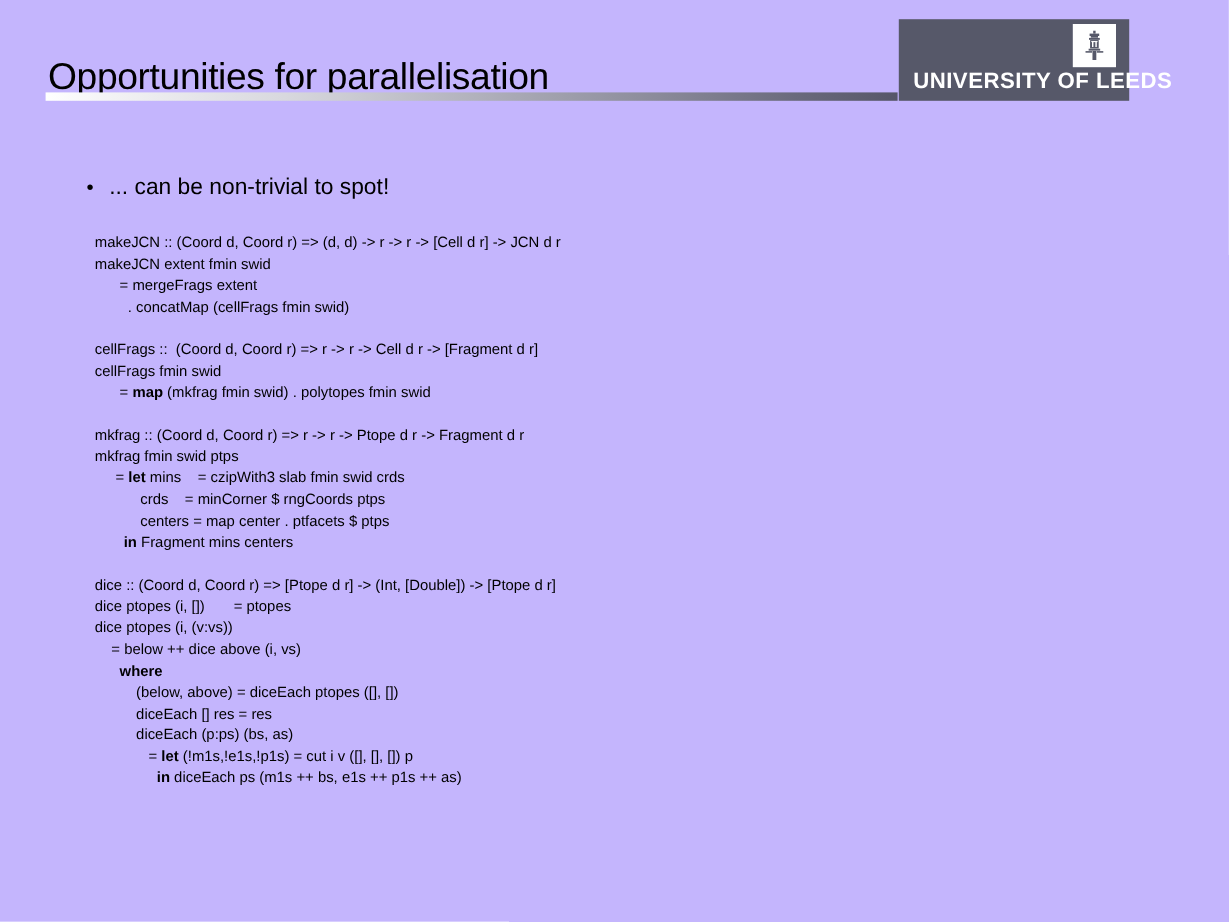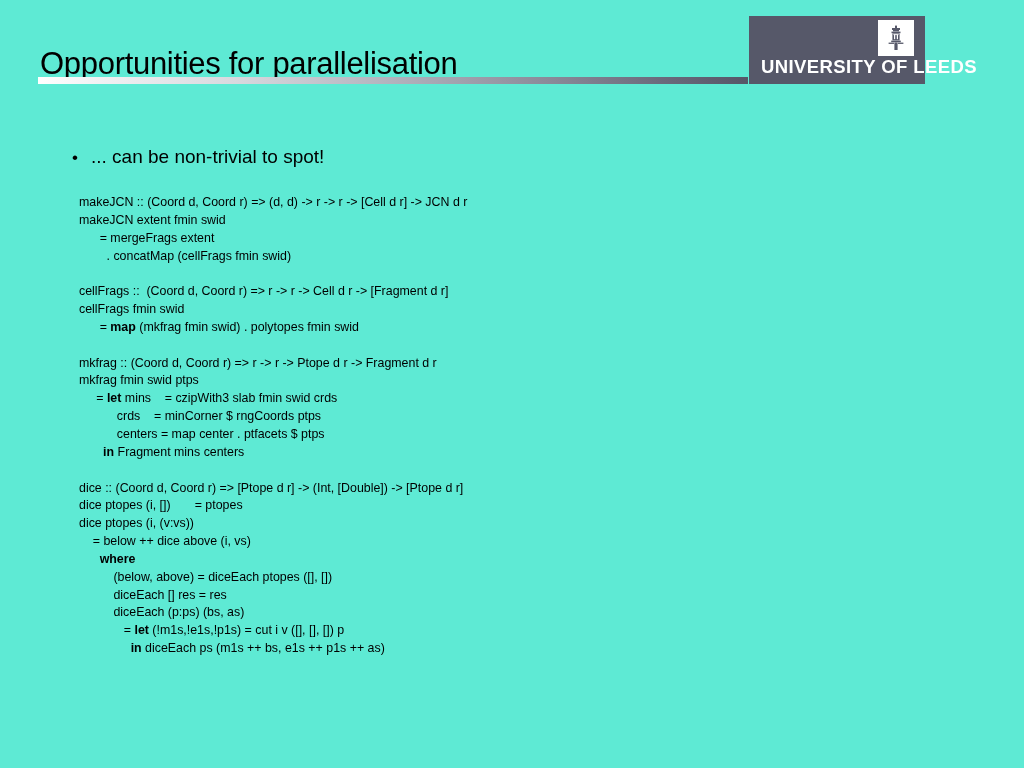--- a/index.html
+++ b/index.html
@@ -11,21 +11,21 @@
     width: 1024px;
     height: 768px;
     overflow: hidden;
     font-family: "Liberation Sans", sans-serif;
     position: relative;
   }
 
   .slide {
     position: absolute;
     inset: 0;
-    background: #5eead4;
+    background: #c4b5fd;
   }
 
   
   .slide-title {
     position: absolute;
     left: 40px;
     top: 25px;
     font-size: 31px;
     font-weight: normal;
     color: #000000;
@@ -47,21 +47,21 @@
         #8a8a99 72%,
         #6a6a7c 88%,
         #565668 100%);
   }
 
   
   .logo-block {
     position: absolute;
     left: 749px;
     top: 16px;
-    width: 176px;
+    width: 192px;
     height: 68px;
     background: #565869;
     box-sizing: border-box;
   }
   .logo-crest {
     position: absolute;
     right: 11px;
     top: 4px;
     width: 36px;
     height: 36px;

